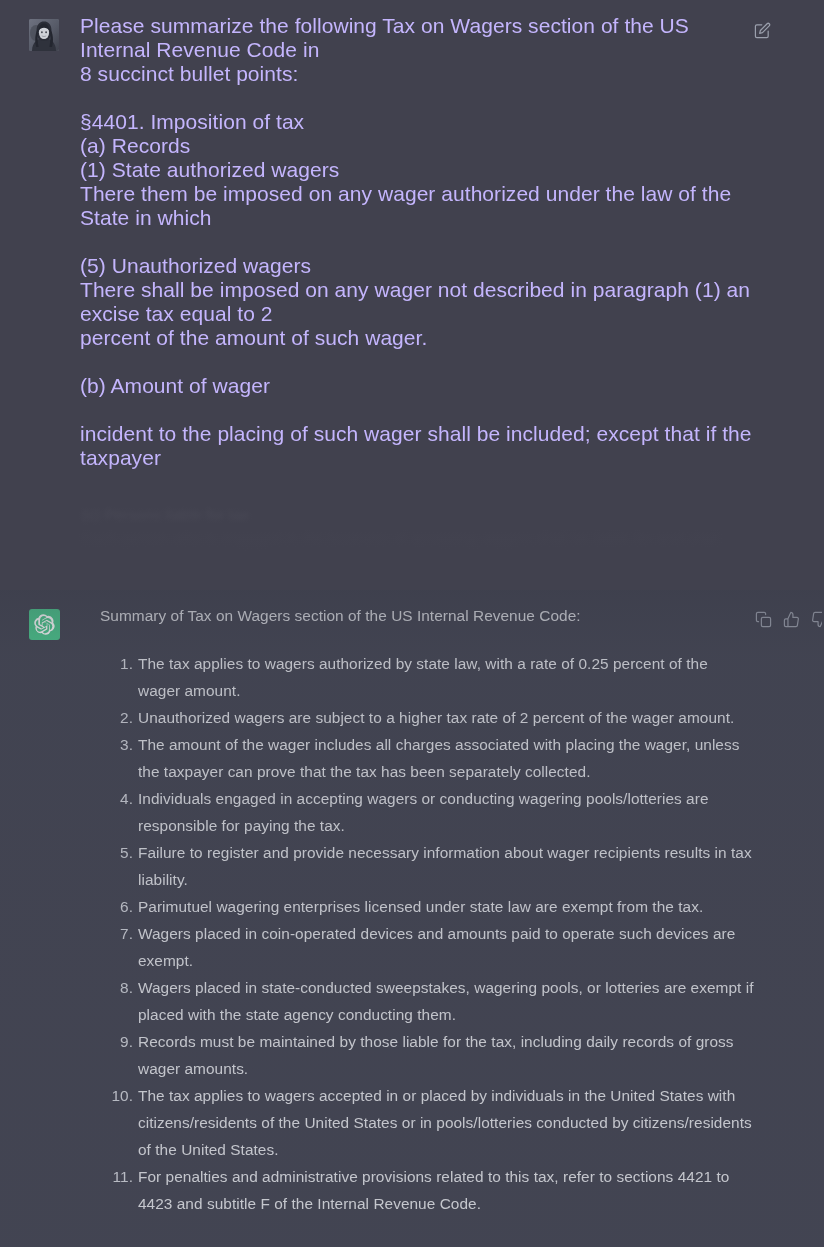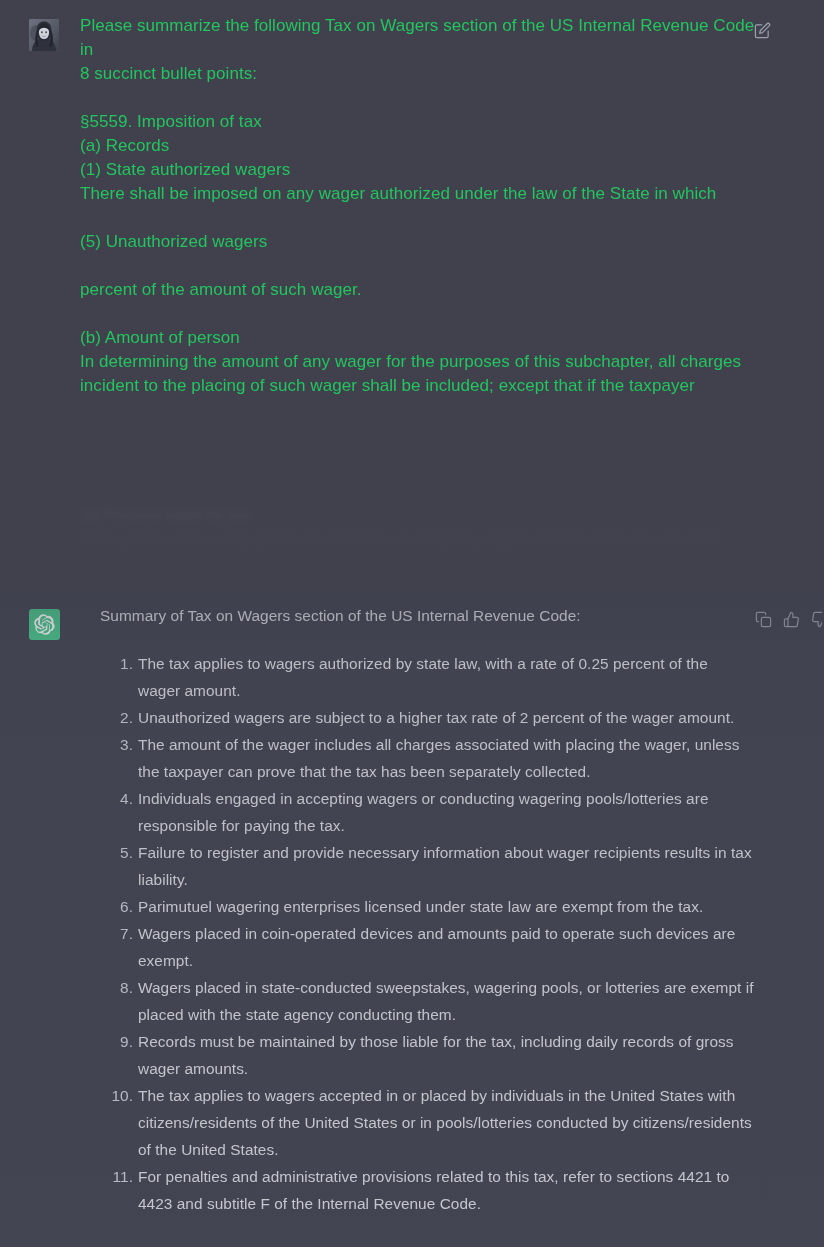--- a/index.html
+++ b/index.html
@@ -80,23 +80,23 @@
   .body-col {
     flex: 1;
     padding-right: 60px;
     min-width: 0;
   }
 
   .msg-assistant .body-col { padding-left: 20px; padding-right: 70px; }
 
   
   .prose {
-    font-size: 17px;
+    font-size: 21px;
     line-height: 24px;
-    color: #22c55e;
+    color: #c4b5fd;
     letter-spacing: 0.05px;
   }
   .prose p { margin: 0 0 24px 0; }
   .prose p:last-child { margin-bottom: 0; }
   .prose .tight { margin-bottom: 0; }
 
   
   .assist-head {
     font-size: 15.4px;
     line-height: 24px;
@@ -240,33 +240,33 @@
       </div>
     </div>
 
     <div class="body-col">
       <div class="prose">
         <p>
           <span>Please summarize the following Tax on Wagers section of the US Internal Revenue Code in</span><br>
           <span>8 succinct bullet points:</span>
         </p>
         <p>
-          <span>§5559. Imposition of tax</span><br>
+          <span>§4401. Imposition of tax</span><br>
           <span>(a) Records</span><br>
           <span>(1) State authorized wagers</span><br>
-          <span>There shall be imposed on any wager authorized under the law of the State in which</span><br>
+          <span>There them be imposed on any wager authorized under the law of the State in which</span><br>
         </p>
         <p>
           <span>(5) Unauthorized wagers</span><br>
-          <br>
+          <span>There shall be imposed on any wager not described in paragraph (1) an excise tax equal to 2</span><br>
           <span>percent of the amount of such wager.</span>
         </p>
         <p class="tight">
-          <span>(b) Amount of person</span><br>
-          <span>In determining the amount of any wager for the purposes of this subchapter, all charges</span><br>
+          <span>(b) Amount of wager</span><br>
+          <br>
           <span>incident to the placing of such wager shall be included; except that if the taxpayer</span><br>
           <br>
           <br>
         </p>
       </div>
     </div>
 
     <div class="edit-btn">
       <span>
         <svg viewBox="0 0 24 24" fill="none" stroke="currentColor" stroke-width="1.7" stroke-linecap="round" stroke-linejoin="round" aria-hidden="true">

